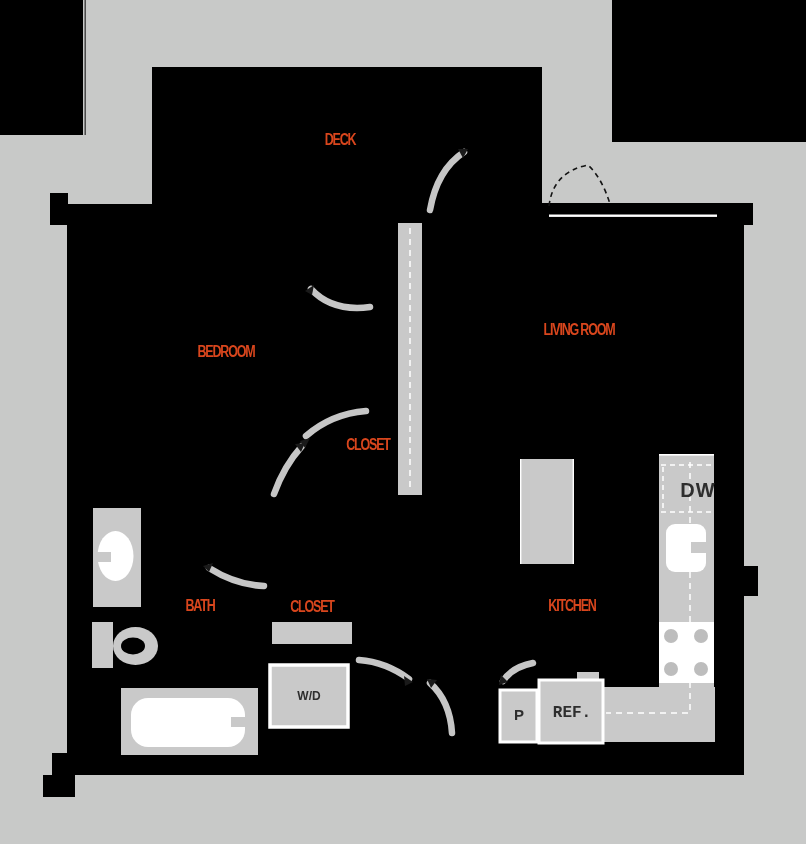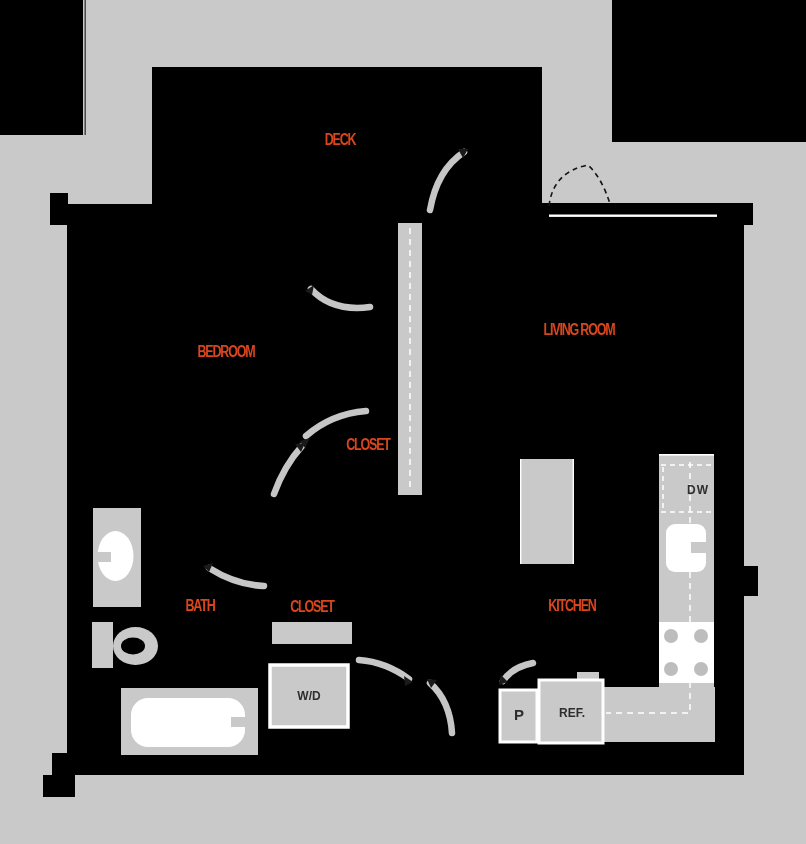--- a/index.html
+++ b/index.html
@@ -18,23 +18,23 @@
     white-space:nowrap;
     transform:translate(-50%,-50%) scaleX(0.78);
   }
   .fixture-label{
     position:absolute;
     color:#2e2e2e;
     font-weight:bold;
     white-space:nowrap;
     transform:translate(-50%,-50%);
   }
-  .lbl-dw{font-size:12px;letter-spacing:1px;padding-left:22px;}
+  .lbl-dw{font-size:20px;letter-spacing:1px;padding-left:22px;}
   .lbl-wd{font-size:12px;}
-  .lbl-ref{font-size:12px;}
+  .lbl-ref{font-size:16px;font-family:Liberation Mono, monospace;}
   .lbl-p{font-size:15px;}
 </style>
 </head>
 <body>
 
 <div id="stage">
 
   <svg id="plan-svg" width="806" height="844" viewBox="0 0 806 844">
 
     <rect x="0" y="0" width="83" height="135" fill="#000"></rect>

